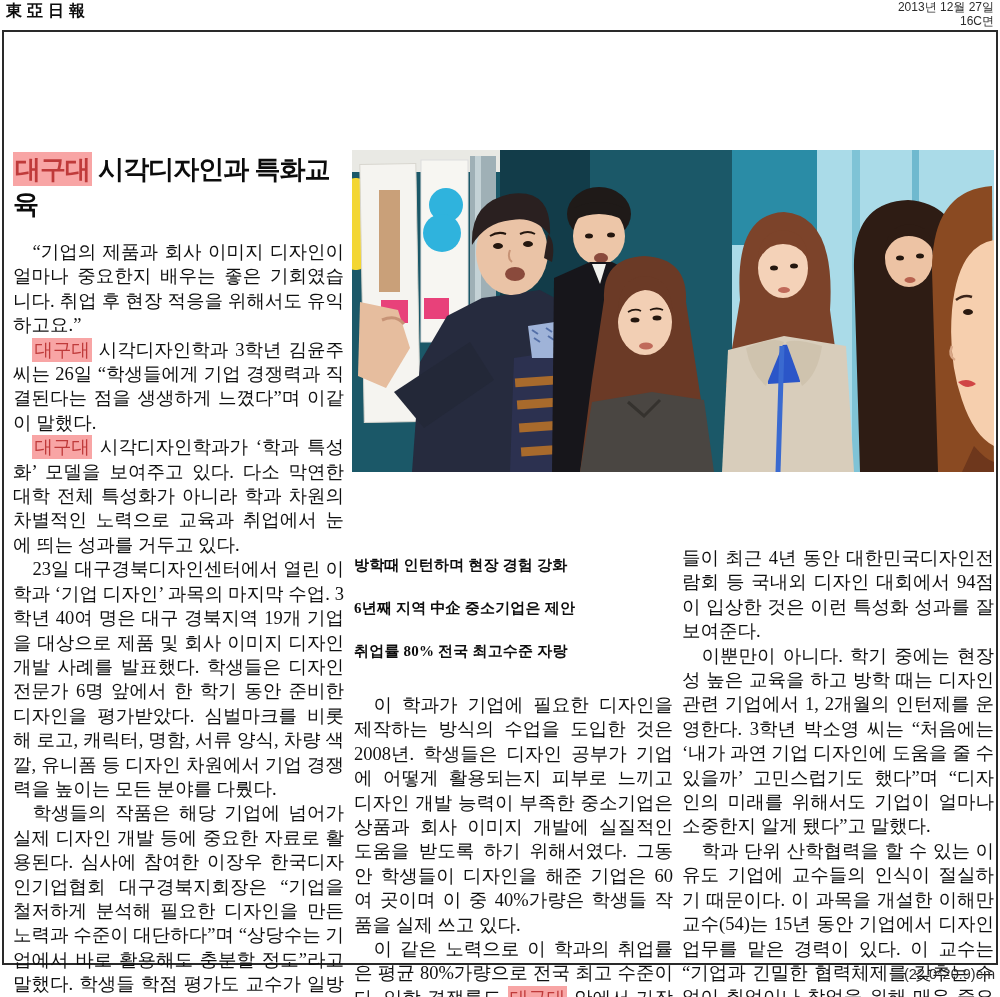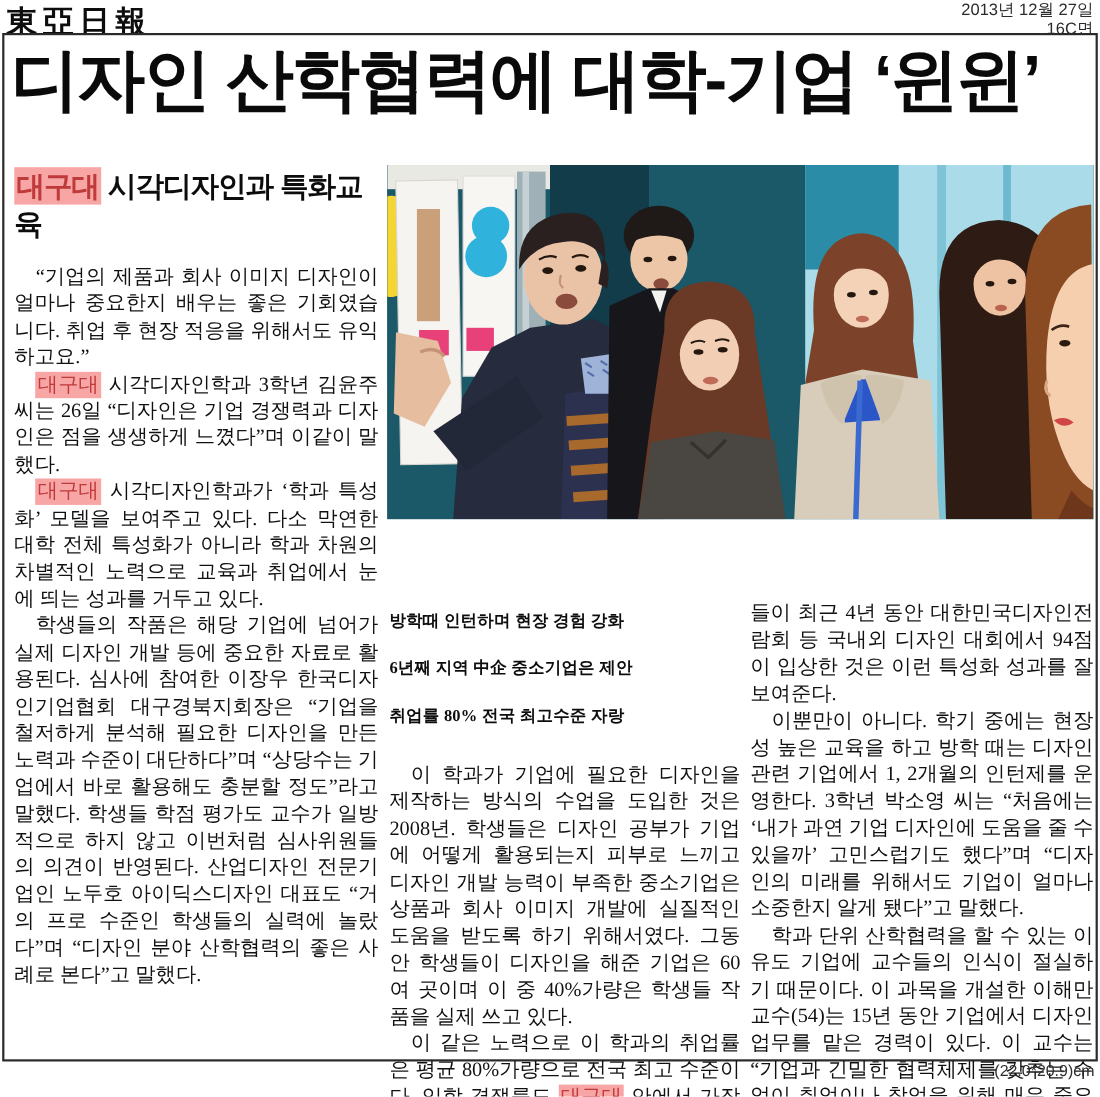--- a/index.html
+++ b/index.html
@@ -1,22 +1,22 @@
 <!DOCTYPE html>
 <html style="--hl-bg: #f8a5a5; --hl-tx: #bf3a3a;"><head>
 <meta charset="utf-8">
 <style>
   html,body{margin:0;padding:0;background:#ffffff;}
   .page{position:relative;width:1000px;height:997px;background:#fff;overflow:hidden;
         font-family:"Liberation Serif","DejaVu Serif",serif;color:#111;}
   
   .masthead-logo{position:absolute;left:6px;top:1px;font-family:"DejaVu Serif",serif;
-        font-weight:900;font-size:28px;letter-spacing:5px;color:#0d0d0d;}
+        font-weight:900;font-size:16px;letter-spacing:5px;color:#0d0d0d;}
   .dateblock{position:absolute;right:6px;top:1px;text-align:right;
-        font-family:"Liberation Sans","DejaVu Sans",sans-serif;font-size:15px;line-height:1.15;color:#2b2b2b;}
+        font-family:"Liberation Sans","DejaVu Sans",sans-serif;font-size:12px;line-height:1.15;color:#2b2b2b;}
   
   .article-box{position:absolute;left:2px;top:30px;width:992px;height:931px;
         border:2px solid #2a2a2a;background:#fff;}
   .headline{position:absolute;left:6px;top:2px;width:980px;
         font-family:"Liberation Sans","DejaVu Sans",sans-serif;font-weight:800;
         font-size:62px;line-height:1.28;letter-spacing:-2px;color:#0a0a0a;white-space:nowrap;}
   
   .col-left{position:absolute;left:9px;top:120px;width:331px;}
   .kicker{font-family:"Liberation Sans","DejaVu Sans",sans-serif;font-weight:700;
         font-size:26px;color:#0c0c0c;margin-bottom:18px;letter-spacing:-1px;}
@@ -46,30 +46,30 @@
 <div class="page">
 
   <div class="masthead-logo">東亞日報</div>
   <div class="dateblock">
     <div>2013년 12월 27일</div>
     <div>16C면</div>
   </div>
 
   <div class="article-box">
 
-    <div class="headline">디자인 산학협력에 대학-기업 ‘윈윈’</div>
 
     <div class="col-left">
       <div class="kicker">
         <span class="hl">대구대</span><span> 시각디자인과 특화교육</span>
       </div>
       <div class="body">
           <p class="para"><span>“기업의 제품과 회사 이미지 디자인이 얼마나 중요한지 배우는 좋은 기회였습니다. 취업 후 현장 적응을 위해서도 유익하고요.”</span></p>
-          <p class="para"><span class="highlight">대구대</span><span> 시각디자인학과 3학년 김윤주 씨는 26일 “디자인은 기업 경쟁력과 디자인은 점을 생생하게 느꼈다”며 이같이 말했다.</span></p>
+          <p class="para"><span class="highlight">대구대</span><span> 시각디자인학과 3학년 김윤주 씨는 26일 “학생들에게 기업 경쟁력과 직결된다는 점을 생생하게 느꼈다”며 이같이 말했다.</span></p>
           <p class="para"><span class="highlight">대구대</span><span> 시각디자인학과가 ‘학과 특성화’ 모델을 보여주고 있다. 다소 막연한 대학 전체 특성화가 아니라 학과 차원의 차별적인 노력으로 교육과 취업에서 눈에 띄는 성과를 거두고 있다.</span></p>
+          <p class="para"><span>23일 대구경북디자인센터에서 열린 이 학과 ‘기업 디자인’ 과목의 마지막 수업. 3학년 40여 명은 대구 경북지역 19개 기업을 대상으로 제품 및 회사 이미지 디자인 개발 사례를 발표했다. 학생들은 디자인 전문가 6명 앞에서 한 학기 동안 준비한 디자인을 평가받았다. 심벌마크를 비롯해 로고, 캐릭터, 명함, 서류 양식, 차량 색깔, 유니폼 등 디자인 차원에서 기업 경쟁력을 높이는 모든 분야를 다뤘다.</span></p>
           <p class="para"><span>학생들의 작품은 해당 기업에 넘어가 실제 디자인 개발 등에 중요한 자료로 활용된다. 심사에 참여한 이장우 한국디자인기업협회 대구경북지회장은 “기업을 철저하게 분석해 필요한 디자인을 만든 노력과 수준이 대단하다”며 “상당수는 기업에서 바로 활용해도 충분할 정도”라고 말했다. 학생들 학점 평가도 교수가 일방적으로 하지 않고 이번처럼 심사위원들의 의견이 반영된다. 산업디자인 전문기업인 노두호 아이딕스디자인 대표도 “거의 프로 수준인 학생들의 실력에 놀랐다”며 “디자인 분야 산학협력의 좋은 사례로 본다”고 말했다.</span></p>
         </div>
     </div>
 
     <div class="photo">
       <svg width="642" height="322" viewBox="0 0 642 322">
 
         <g>
           <rect x="0" y="0" width="642" height="322" fill="#1b5868"></rect>
           <rect x="380" y="0" width="262" height="322" fill="#aadbe8"></rect>

